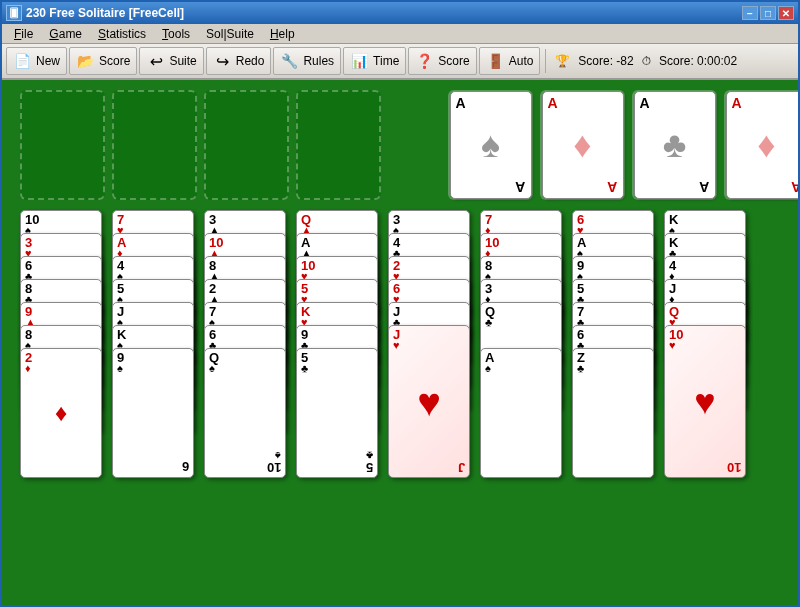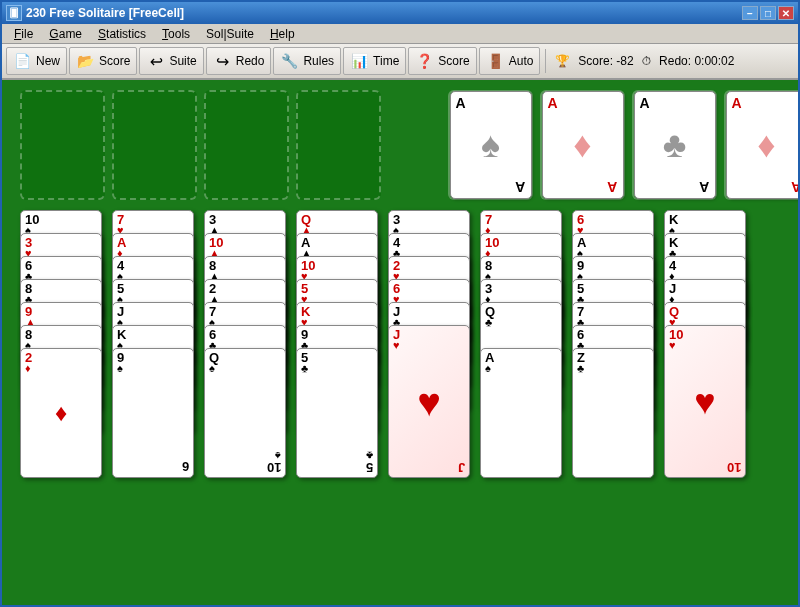--- a/index.html
+++ b/index.html
@@ -183,21 +183,21 @@
     </div>
     <div class="toolbar-btn">
       <div class="toolbar-icon">🚪</div>
       <span>Auto</span>
     </div>
     <div class="toolbar-separator"></div>
     <div class="score-area">
       <span>🏆</span>
       <span>Score: -82</span>
       <span>⏱</span>
-      <span>Redo: 0:00:02</span>
+      <span>Score: 0:00:02</span>
     </div>
   </div>
 
   <div class="game-area" style="position:relative;">
 
     <div class="card-slot" style="left:18px;top:10px;"></div>
     <div class="card-slot" style="left:110px;top:10px;"></div>
     <div class="card-slot" style="left:202px;top:10px;"></div>
     <div class="card-slot" style="left:294px;top:10px;"></div>
 

